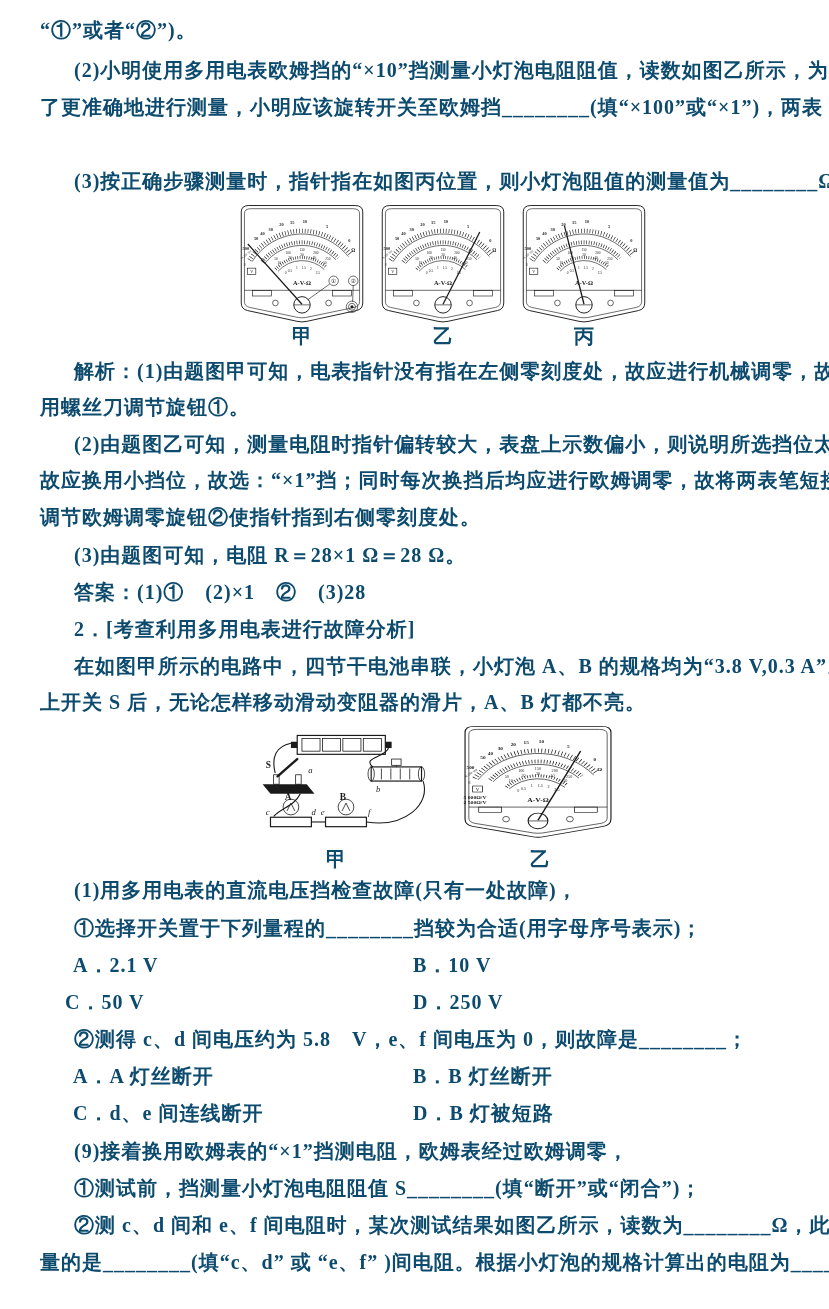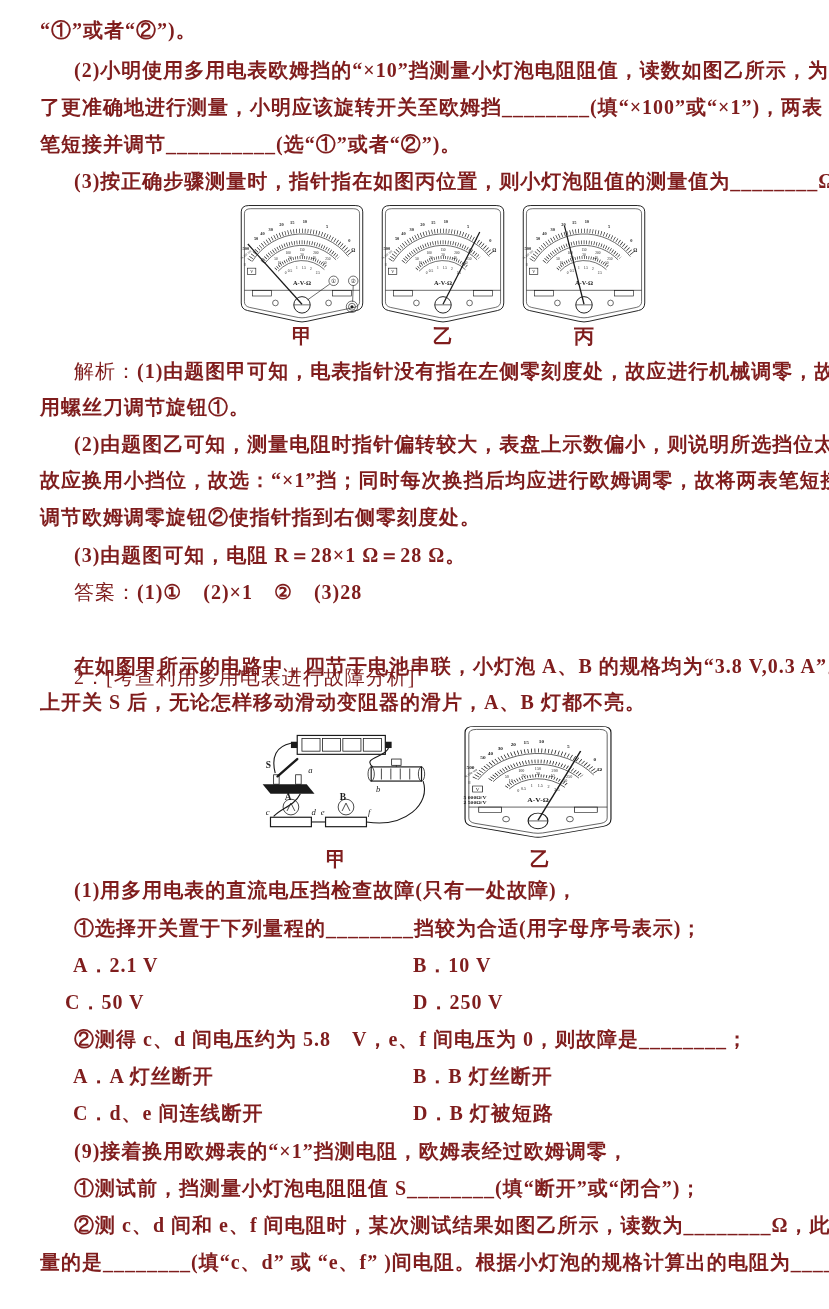--- a/index.html
+++ b/index.html
@@ -1,25 +1,25 @@
 <!DOCTYPE html>
 <html><head>
 <meta charset="utf-8">
 <style>
   html,body{margin:0;padding:0;background:#888;}
   .page{
     position:relative;width:829px;height:1309px;background:#ffffff;
     font-family:"Liberation Serif","DejaVu Serif",serif;
-    color:#7f1d1d;overflow:hidden;margin:0 auto;
+    color:#0c4a6e;overflow:hidden;margin:0 auto;
   }
   .ln{
     position:absolute;white-space:nowrap;font-size:20px;font-weight:700;
     letter-spacing:1px;line-height:24px;
   }
-  .b9{font-weight:400;margin-top:48px;}
+  .b9{font-weight:700;}
   .figlabel{
     position:absolute;font-size:20px;font-weight:700;
   }
   svg{position:absolute;}
   svg text{font-family:"Liberation Serif","DejaVu Serif",serif;fill:#1a1a1a;}
   .needle{stroke:#1a1a1a;stroke-width:2;}
   .wire{fill:none;stroke:#1a1a1a;stroke-width:1.4;}
   .outline{fill:none;stroke:#1a1a1a;stroke-width:1.5;}
   .thin{fill:none;stroke:#1a1a1a;stroke-width:1;}
 </style>
@@ -85,21 +85,20 @@
       <line x1="87" y1="161" x2="113" y2="161" class="thin"></line>
     </g>
   </defs>
 </svg>
 
 <div class="page">
 
   <div class="ln" style="left:40px;top:18px">“①”或者“②”)。</div>
   <div class="ln" style="left:74px;top:58px">(2)小明使用多用电表欧姆挡的“×10”挡测量小灯泡电阻阻值，读数如图乙所示，为</div>
   <div class="ln" style="left:40px;top:95px">了更准确地进行测量，小明应该旋转开关至欧姆挡________(填“×100”或“×1”)，两表</div>
-  <div class="ln" style="left:40px;top:132px">笔短接并调节__________(选“①”或者“②”)。</div>
   <div class="ln" style="left:74px;top:169px">(3)按正确步骤测量时，指针指在如图丙位置，则小灯泡阻值的测量值为________Ω。</div>
 
   <svg style="left:238px;top:203px" width="128" height="124" viewBox="0 0 200 196">
     <use href="#meter-face"></use>
     <g transform="rotate(-42 100 160)">
       <line class="needle" x1="100" y1="32" x2="100" y2="160"></line>
     </g>
     <line x1="144" y1="128" x2="109" y2="153" class="thin"></line>
     <circle cx="150" cy="123" r="7.5" class="thin" fill="#fff"></circle>
     <text x="150" y="126.5" font-size="9" text-anchor="middle">①</text>

